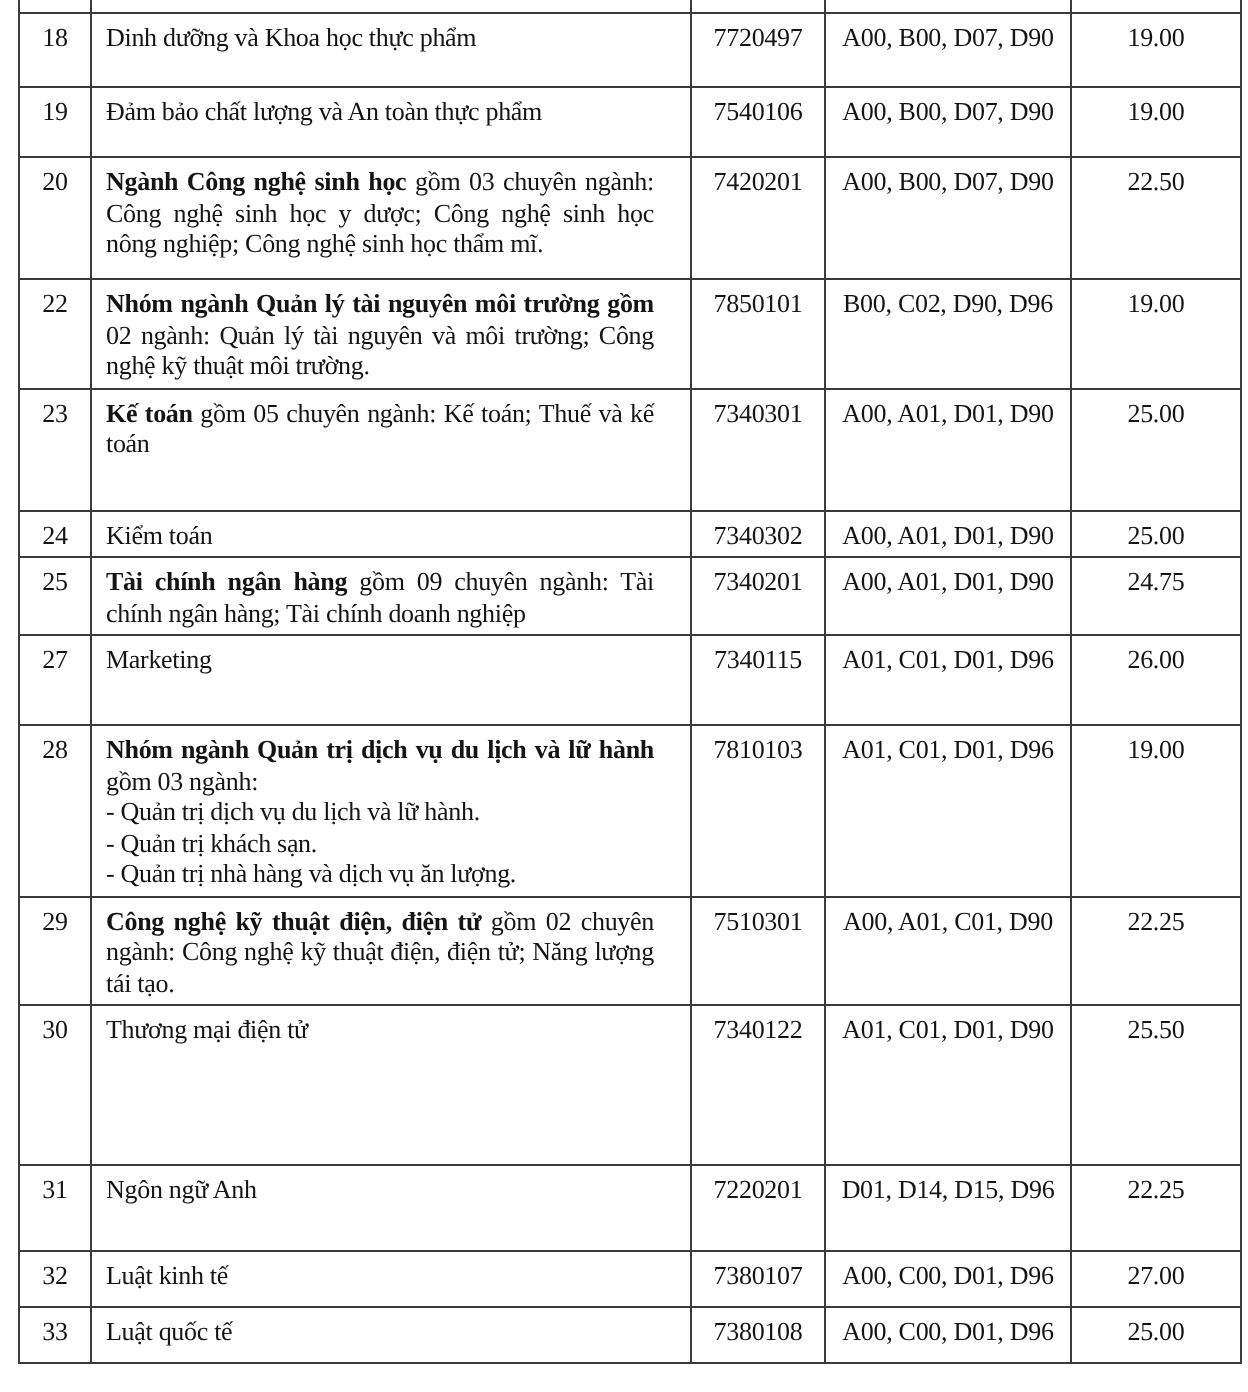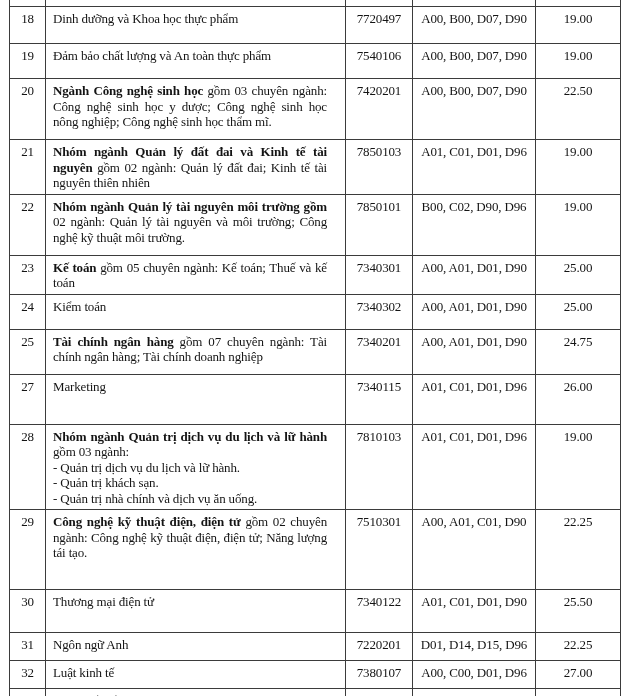--- a/index.html
+++ b/index.html
@@ -109,27 +109,20 @@
     <td class="score">19.00</td>
   </tr>
         <tr>
     <td class="no">20</td>
     <td class="name"><b>Ngành Công nghệ sinh học</b><span> gồm 03 chuyên ngành: Công nghệ sinh học y dược; Công nghệ sinh học nông nghiệp; Công nghệ sinh học thẩm mĩ.</span></td>
     <td class="code">7420201</td>
     <td class="combos">A00, B00, D07, D90</td>
     <td class="score">22.50</td>
   </tr>
         <tr>
-    <td class="no">21</td>
-    <td class="name"><b>Nhóm ngành Quản lý đất đai và Kinh tế tài nguyên</b><span> gồm 02 ngành: Quản lý đất đai; Kinh tế tài nguyên thiên nhiên</span></td>
-    <td class="code">7850103</td>
-    <td class="combos">A01, C01, D01, D96</td>
-    <td class="score">19.00</td>
-  </tr>
-        <tr>
     <td class="no">22</td>
     <td class="name"><b>Nhóm ngành Quản lý tài nguyên môi trường gồm</b><span> 02 ngành: Quản lý tài nguyên và môi trường; Công nghệ kỹ thuật môi trường.</span></td>
     <td class="code">7850101</td>
     <td class="combos">B00, C02, D90, D96</td>
     <td class="score">19.00</td>
   </tr>
         <tr>
     <td class="no">23</td>
     <td class="name"><b>Kế toán</b><span> gồm 05 chuyên ngành: Kế toán; Thuế và kế toán</span></td>
     <td class="code">7340301</td>
@@ -138,35 +131,35 @@
   </tr>
         <tr>
     <td class="no">24</td>
     <td class="name"><span>Kiểm toán</span></td>
     <td class="code">7340302</td>
     <td class="combos">A00, A01, D01, D90</td>
     <td class="score">25.00</td>
   </tr>
         <tr>
     <td class="no">25</td>
-    <td class="name"><b>Tài chính ngân hàng</b><span> gồm 07 chuyên ngành: Tài chính ngân hàng; Tài chính doanh nghiệp</span></td>
+    <td class="name"><b>Tài chính ngân hàng</b><span> gồm 09 chuyên ngành: Tài chính ngân hàng; Tài chính doanh nghiệp</span></td>
     <td class="code">7340201</td>
     <td class="combos">A00, A01, D01, D90</td>
     <td class="score">24.75</td>
   </tr>
         <tr>
     <td class="no">27</td>
     <td class="name"><span>Marketing</span></td>
     <td class="code">7340115</td>
     <td class="combos">A01, C01, D01, D96</td>
     <td class="score">26.00</td>
   </tr>
         <tr>
     <td class="no">28</td>
-    <td class="name"><b>Nhóm ngành Quản trị dịch vụ du lịch và lữ hành</b><span> gồm 03 ngành:</span><br><span>- Quản trị dịch vụ du lịch và lữ hành.</span><br><span>- Quản trị khách sạn.</span><br><span>- Quản trị nhà chính và dịch vụ ăn uống.</span></td>
+    <td class="name"><b>Nhóm ngành Quản trị dịch vụ du lịch và lữ hành</b><span> gồm 03 ngành:</span><br><span>- Quản trị dịch vụ du lịch và lữ hành.</span><br><span>- Quản trị khách sạn.</span><br><span>- Quản trị nhà hàng và dịch vụ ăn lượng.</span></td>
     <td class="code">7810103</td>
     <td class="combos">A01, C01, D01, D96</td>
     <td class="score">19.00</td>
   </tr>
         <tr>
     <td class="no">29</td>
     <td class="name"><b>Công nghệ kỹ thuật điện, điện tử</b><span> gồm 02 chuyên ngành: Công nghệ kỹ thuật điện, điện tử; Năng lượng tái tạo.</span></td>
     <td class="code">7510301</td>
     <td class="combos">A00, A01, C01, D90</td>
     <td class="score">22.25</td>

